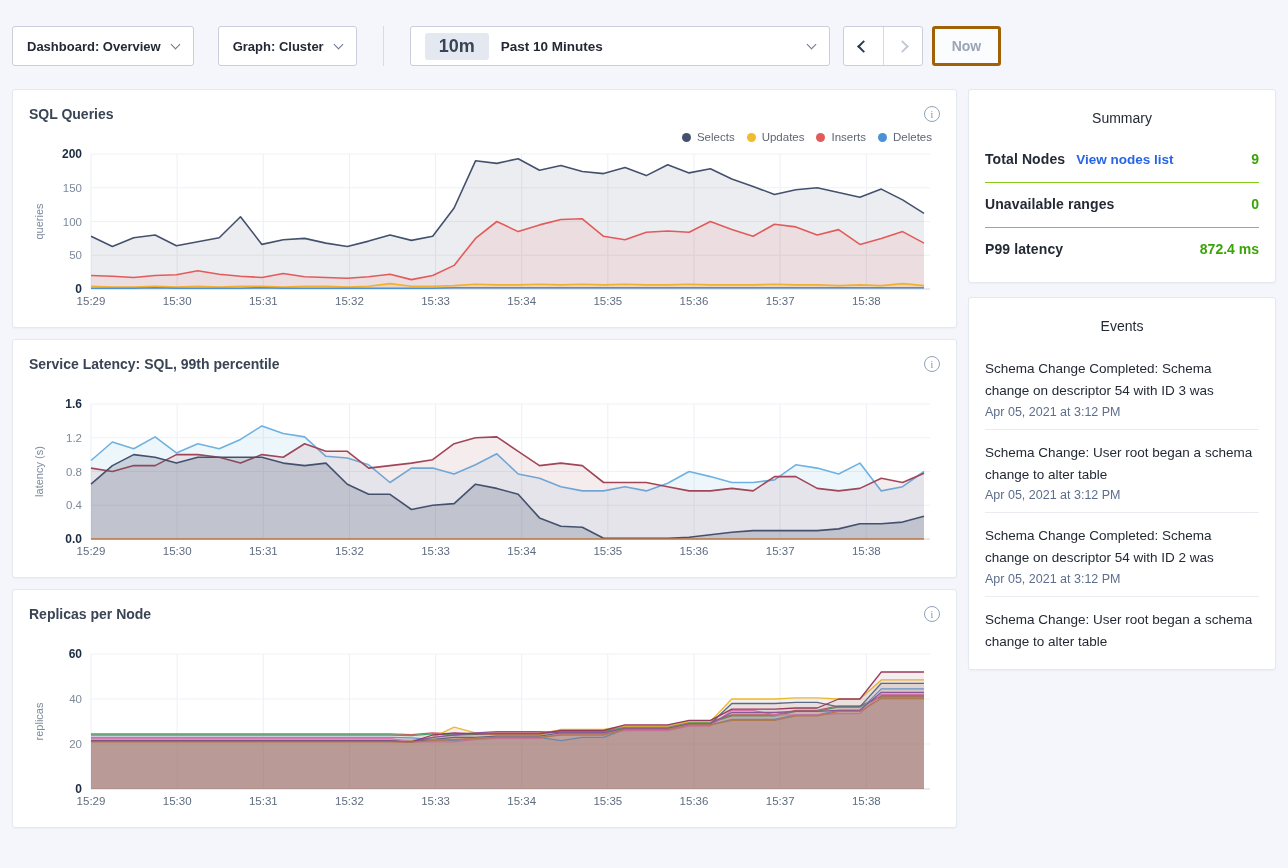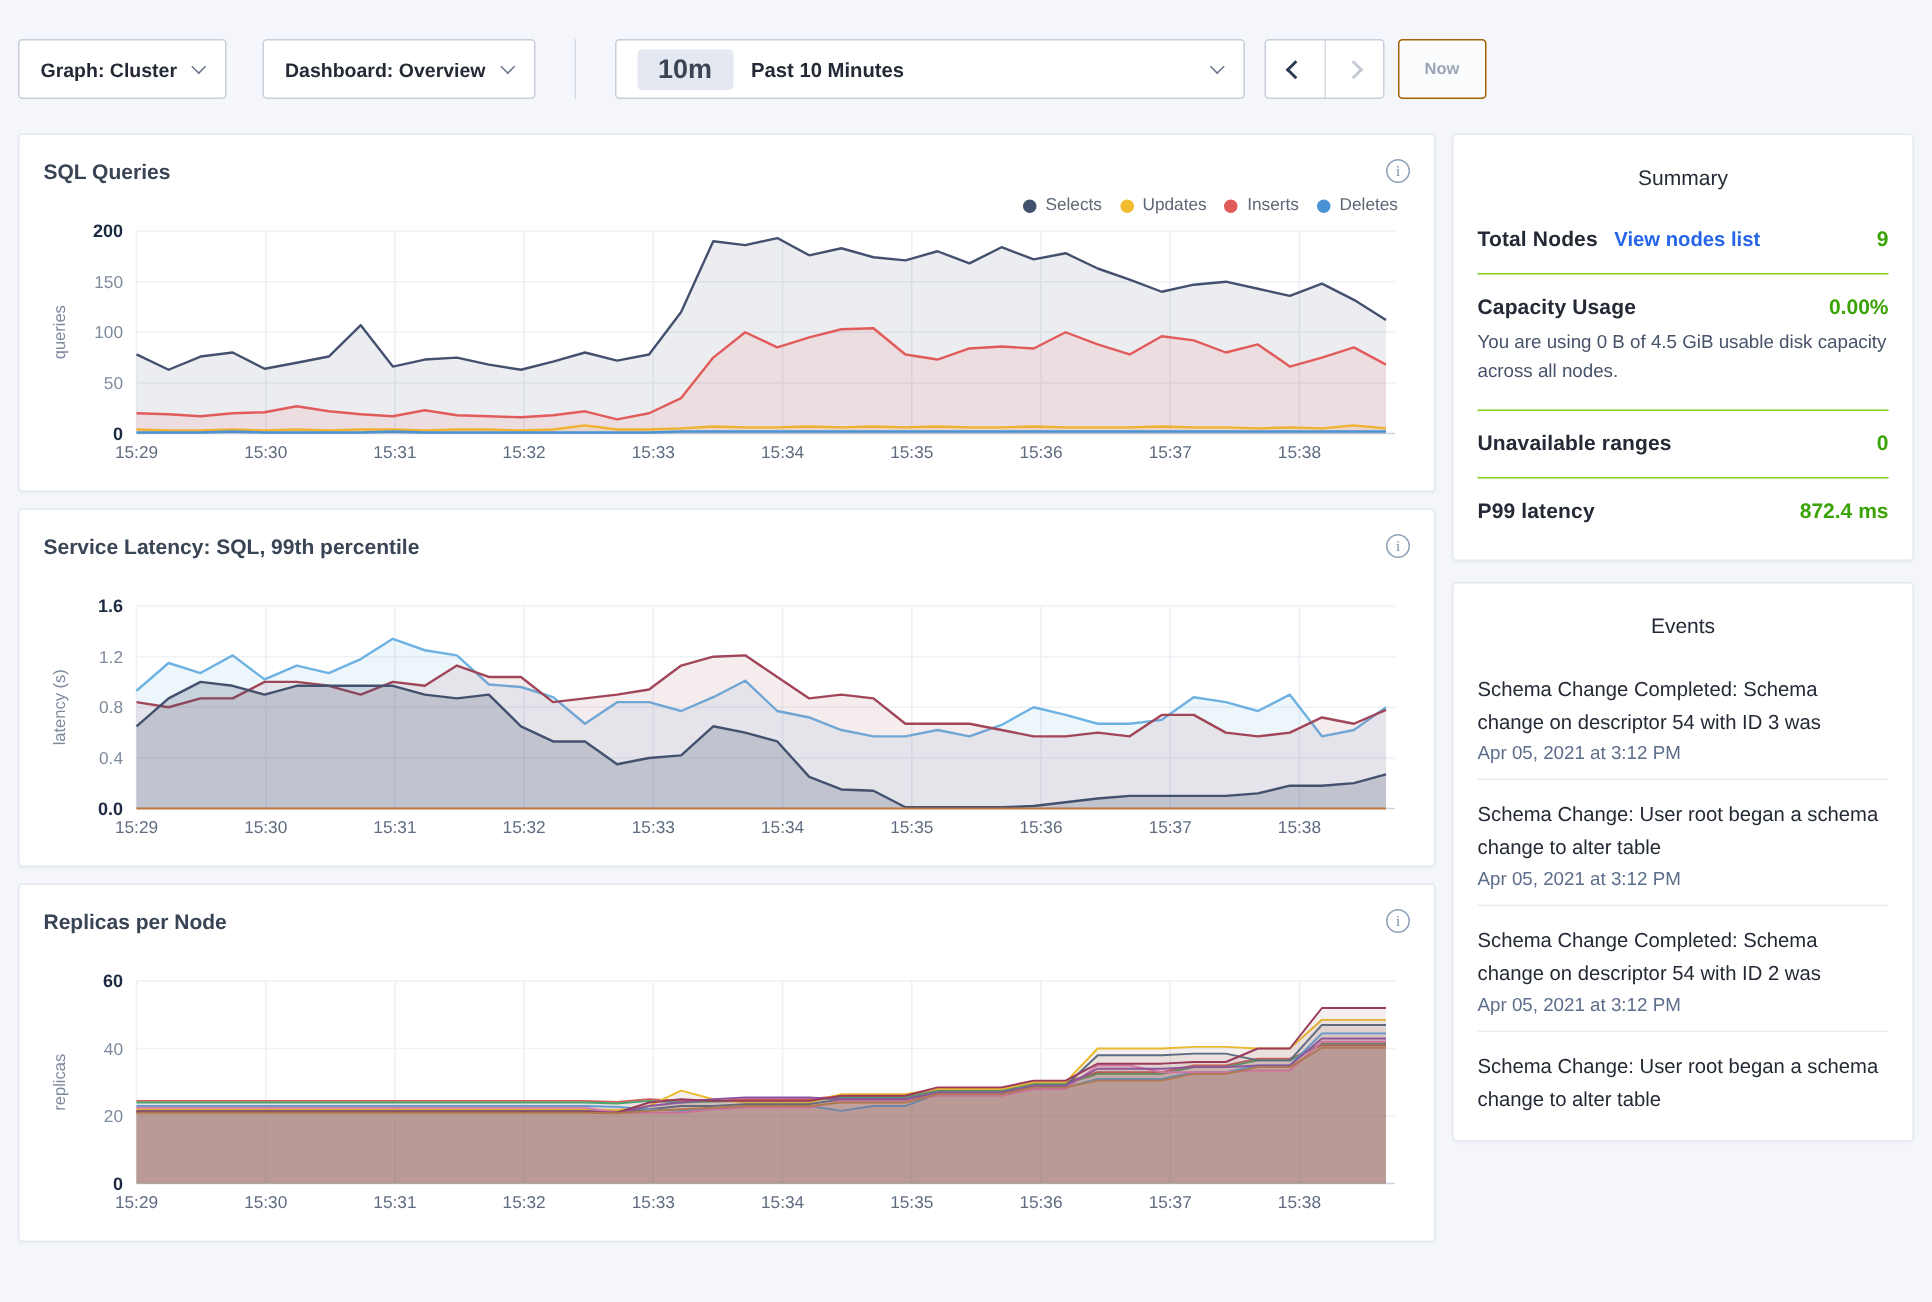--- a/index.html
+++ b/index.html
@@ -31,22 +31,22 @@
   }
   .badge { background:#e4e9f1; border-radius:3px; padding:3px 14px; font-size:18px; font-weight:700; color:#394455; }
   .range-label { margin-left:12px; font-size:13.5px; font-weight:700; }
   .timesel .chev-down { margin-left:auto; }
   .navgroup { display:flex; margin-left:13px; border:1px solid #c8cfda; border-radius:3px; background:#fff; height:40px; }
   .navbtn { width:39px; display:flex; align-items:center; justify-content:center; cursor:pointer; }
   .navbtn + .navbtn { border-left:1px solid #d7dce4; }
   .chevL { width:9px; height:9px; border-left:2.5px solid #2c3a52; border-bottom:2.5px solid #2c3a52; transform:rotate(45deg); }
   .chevR { width:9px; height:9px; border-top:2.5px solid #c3cad4; border-right:2.5px solid #c3cad4; transform:rotate(45deg); }
   .now-btn {
-    margin-left:9px; height:40px; padding:0 17px; background:#fbfcfd; border:1px solid #a16207;
-    border-radius:3px; color:#9aa5b6; font-weight:700; font-size:11px; display:flex; align-items:center;
+    margin-left:9px; height:40px; padding:0 17px; background:#fbfcfd; border:3px solid #a16207;
+    border-radius:3px; color:#9aa5b6; font-weight:700; font-size:14px; display:flex; align-items:center;
   }
 
   .main { display:flex; align-items:flex-start; margin-top:23px; }
   .col-left { width:945px; flex:none; }
   .col-right { width:308px; flex:none; margin-left:11px; }
 
   .card { background:#fff; border:1px solid #e4e8ef; border-radius:3px; box-shadow:0 1px 2px rgba(30,40,60,0.04); }
   .chart-card { height:239px; margin-bottom:11px; padding:12px 16px 8px; }
   .chart-title-row { display:flex; justify-content:space-between; align-items:center; gap:9px; height:24px; }
   .chart-title { font-size:14px; font-weight:700; color:#394455; }
@@ -76,25 +76,25 @@
   .event-text { font-size:13.5px; line-height:1.62; color:#242a35; cursor:pointer; }
   .event-time { font-size:12.5px; color:#5d6e8c; margin-top:3px; }
 </style>
 </head>
 <body>
 
 <div class="wrap">
 
   <div class="toolbar">
     <div class="dd">
+      <span>Dashboard: Overview</span>
+      <span class="chev-down"></span>
+    </div>
+    <div class="dd">
       <span>Graph: Cluster</span>
-      <span class="chev-down"></span>
-    </div>
-    <div class="dd">
-      <span>Dashboard: Overview</span>
       <span class="chev-down"></span>
     </div>
     <div class="vdivider"></div>
     <div class="timesel">
       <span class="badge">10m</span>
       <span class="range-label">Past 10 Minutes</span>
       <span class="chev-down"></span>
     </div>
     <div class="navgroup">
       <div class="navbtn">
@@ -289,27 +289,20 @@
         <div class="side-title">Summary</div>
 
         <div class="srow" style="border-top:none;">
           <div class="srow-head">
             <span class="slabel">Total Nodes</span>
             <a class="slink">View nodes list</a>
             <span class="svalue">9</span>
           </div>
         </div>
 
-        <div class="srow">
-          <div class="srow-head">
-            <span class="slabel">Capacity Usage</span>
-            <span class="svalue">0.00%</span>
-          </div>
-          <div class="ssub">You are using 0 B of 4.5 GiB usable disk capacity across all nodes.</div>
-        </div>
 
         <div class="srow">
           <div class="srow-head">
             <span class="slabel">Unavailable ranges</span>
             <span class="svalue">0</span>
           </div>
         </div>
 
 
         <div class="srow">

